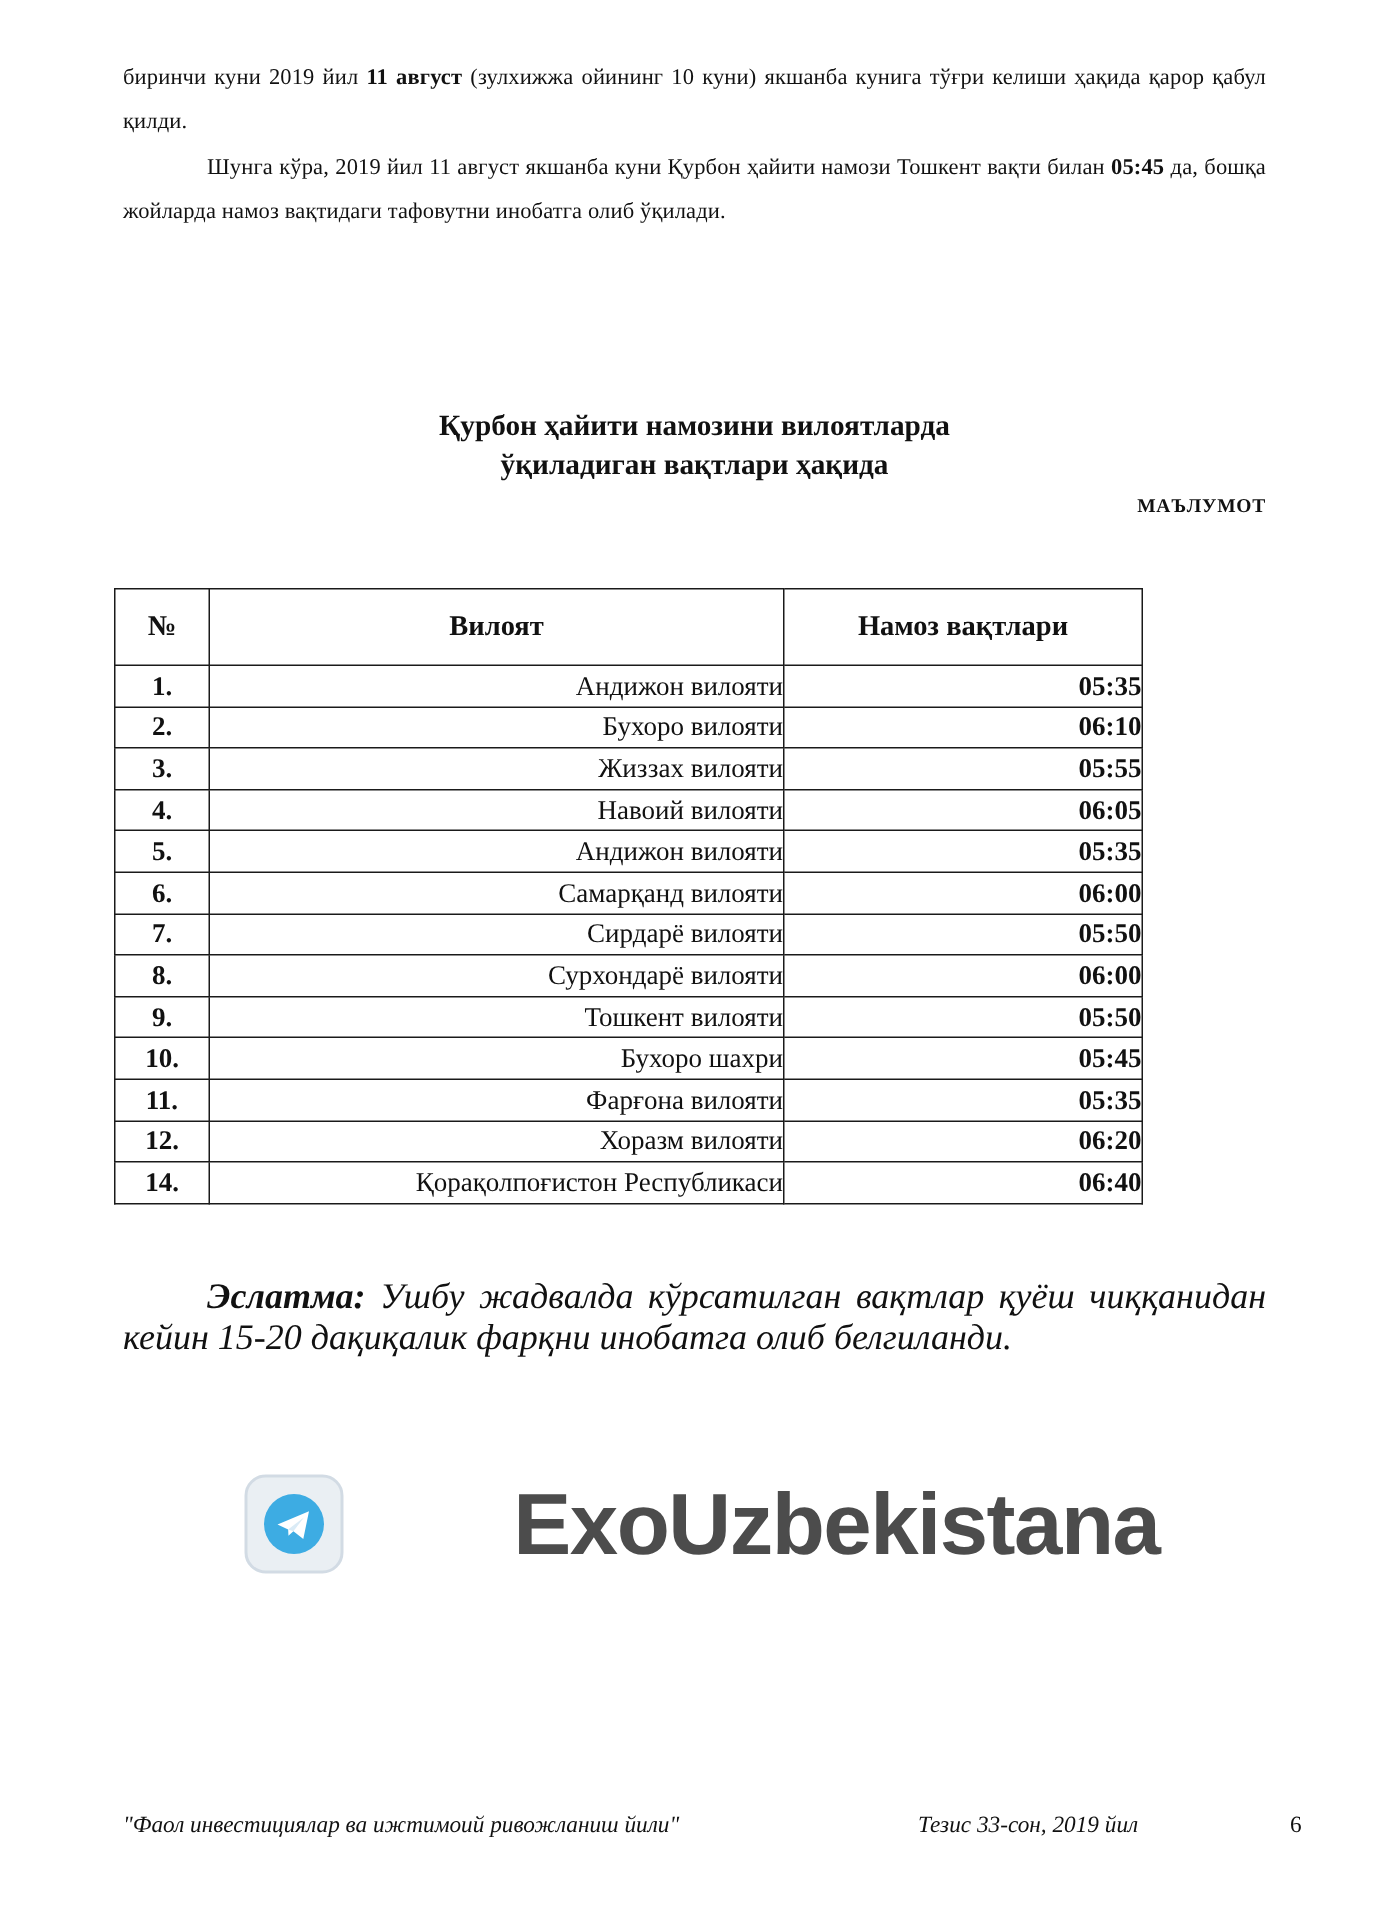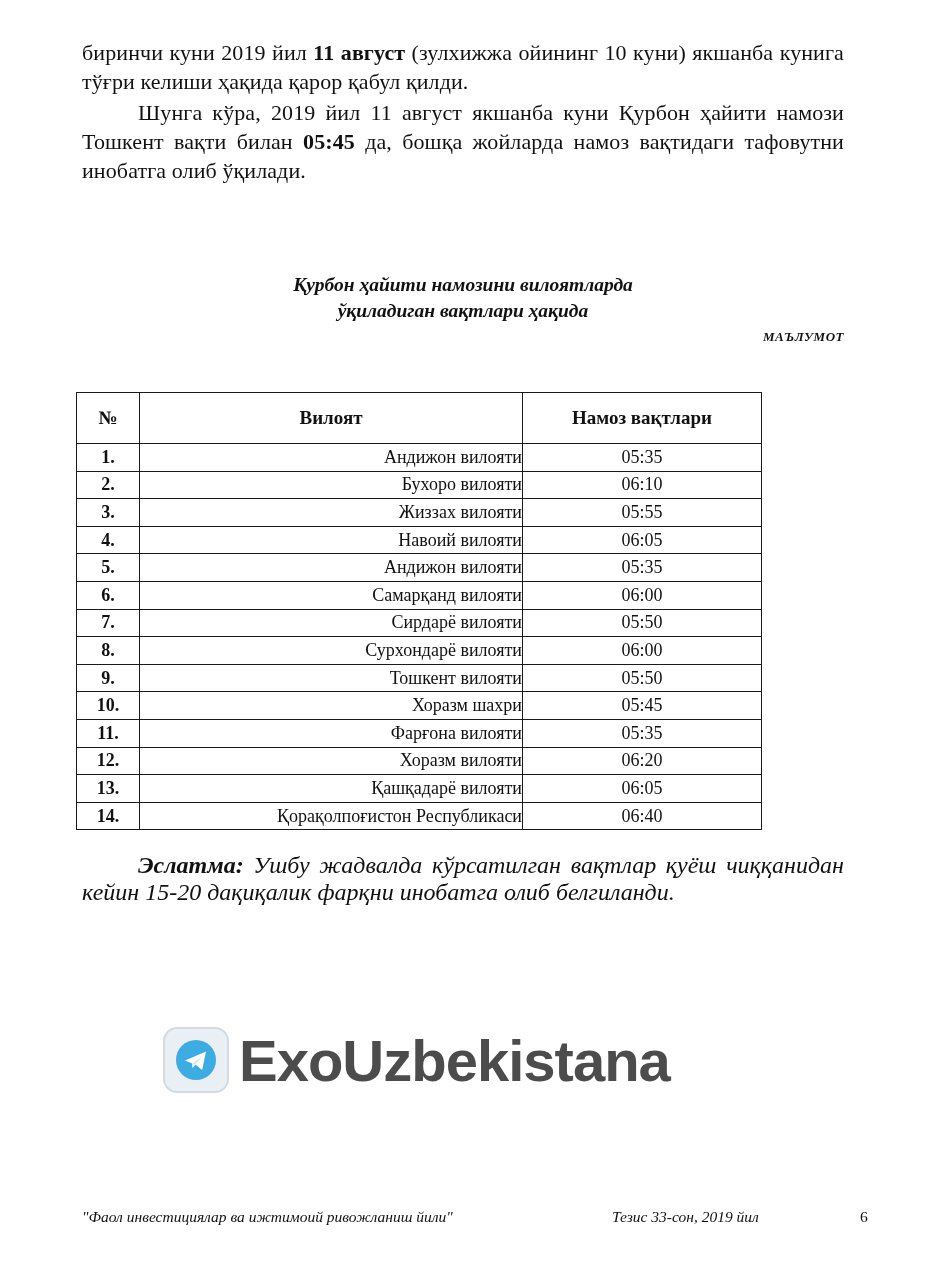--- a/index.html
+++ b/index.html
@@ -24,38 +24,37 @@
   .body-text {
     position: absolute;
     left: 82px;
     top: 38px;
     width: 762px;
   }
   p.para {
     margin: 0 0 0 0;
     text-align: justify;
     text-indent: 56px;
-    font-size: 22px;
+    font-size: 15px;
     line-height: 29px;
     letter-spacing: 0.1px;
   }
   p.para.first { text-indent: 0; }
   p.para + p.para { margin-top: 2px; }
   .b { font-weight: bold; }
 
   .doc-title {
     position: absolute;
     left: 82px;
     top: 272px;
     width: 762px;
     text-align: center;
     font-size: 19.5px;
     font-weight: bold;
     line-height: 26px;
-    font-style: italic;
   }
   .doc-title .line3 {
     font-size: 13px;
     letter-spacing: 0.5px;
     text-align: right;
   }
 
   table.times {
     position: absolute;
     left: 76px;
@@ -74,21 +73,21 @@
     font-size: 19px;
     font-weight: bold;
     text-align: center;
   }
   table.times tbody td {
     height: 26.6px;
     font-size: 18px;
   }
   .col-num { width: 62px; text-align: center; font-weight: bold; }
   .col-region { width: 382px; text-align: right; padding-left: 14px !important; }
-  .col-time { width: 238px; text-align: center; font-weight: normal; }
+  .col-time { width: 238px; text-align: right; font-weight: bold; }
   tbody .col-region { font-weight: normal; }
   table.times tbody tr td.col-num { font-size: 18px; }
 
   .note {
     position: absolute;
     left: 82px;
     top: 852px;
     width: 762px;
     font-size: 24px;
     line-height: 27px;
@@ -97,27 +96,28 @@
   }
   .note .note-label {
     font-weight: bold;
     font-style: italic;
   }
   .note .note-indent { display: inline-block; width: 56px; }
 
   .watermark {
     position: absolute;
     left: 163px;
-    top: 1020px;
+    top: 976px;
     width: 610px;
     height: 80px;
     display: flex;
     align-items: center;
     gap: 10px;
     opacity: 0.92;
+    justify-content: space-between;
   }
   .wm-logo {
     width: 62px;
     height: 62px;
     border-radius: 14px;
     background: #e9eef3;
     border: 2px solid #cfd9e2;
     display: flex;
     align-items: center;
     justify-content: center;
@@ -229,37 +229,32 @@
         <td class="col-region">Сурхондарё вилояти</td>
         <td class="col-time">06:00</td>
       </tr>
       <tr>
         <td class="col-num">9.</td>
         <td class="col-region">Тошкент вилояти</td>
         <td class="col-time">05:50</td>
       </tr>
       <tr>
         <td class="col-num">10.</td>
-        <td class="col-region">Хоразм шахри</td>
+        <td class="col-region">Бухоро шахри</td>
         <td class="col-time">05:45</td>
       </tr>
       <tr>
         <td class="col-num">11.</td>
         <td class="col-region">Фарғона вилояти</td>
         <td class="col-time">05:35</td>
       </tr>
       <tr>
         <td class="col-num">12.</td>
         <td class="col-region">Хоразм вилояти</td>
         <td class="col-time">06:20</td>
-      </tr>
-      <tr>
-        <td class="col-num">13.</td>
-        <td class="col-region">Қашқадарё вилояти</td>
-        <td class="col-time">06:05</td>
       </tr>
       <tr>
         <td class="col-num">14.</td>
         <td class="col-region">Қорақолпоғистон Республикаси</td>
         <td class="col-time">06:40</td>
       </tr>
     </tbody>
   </table>
 
   <div class="note">

